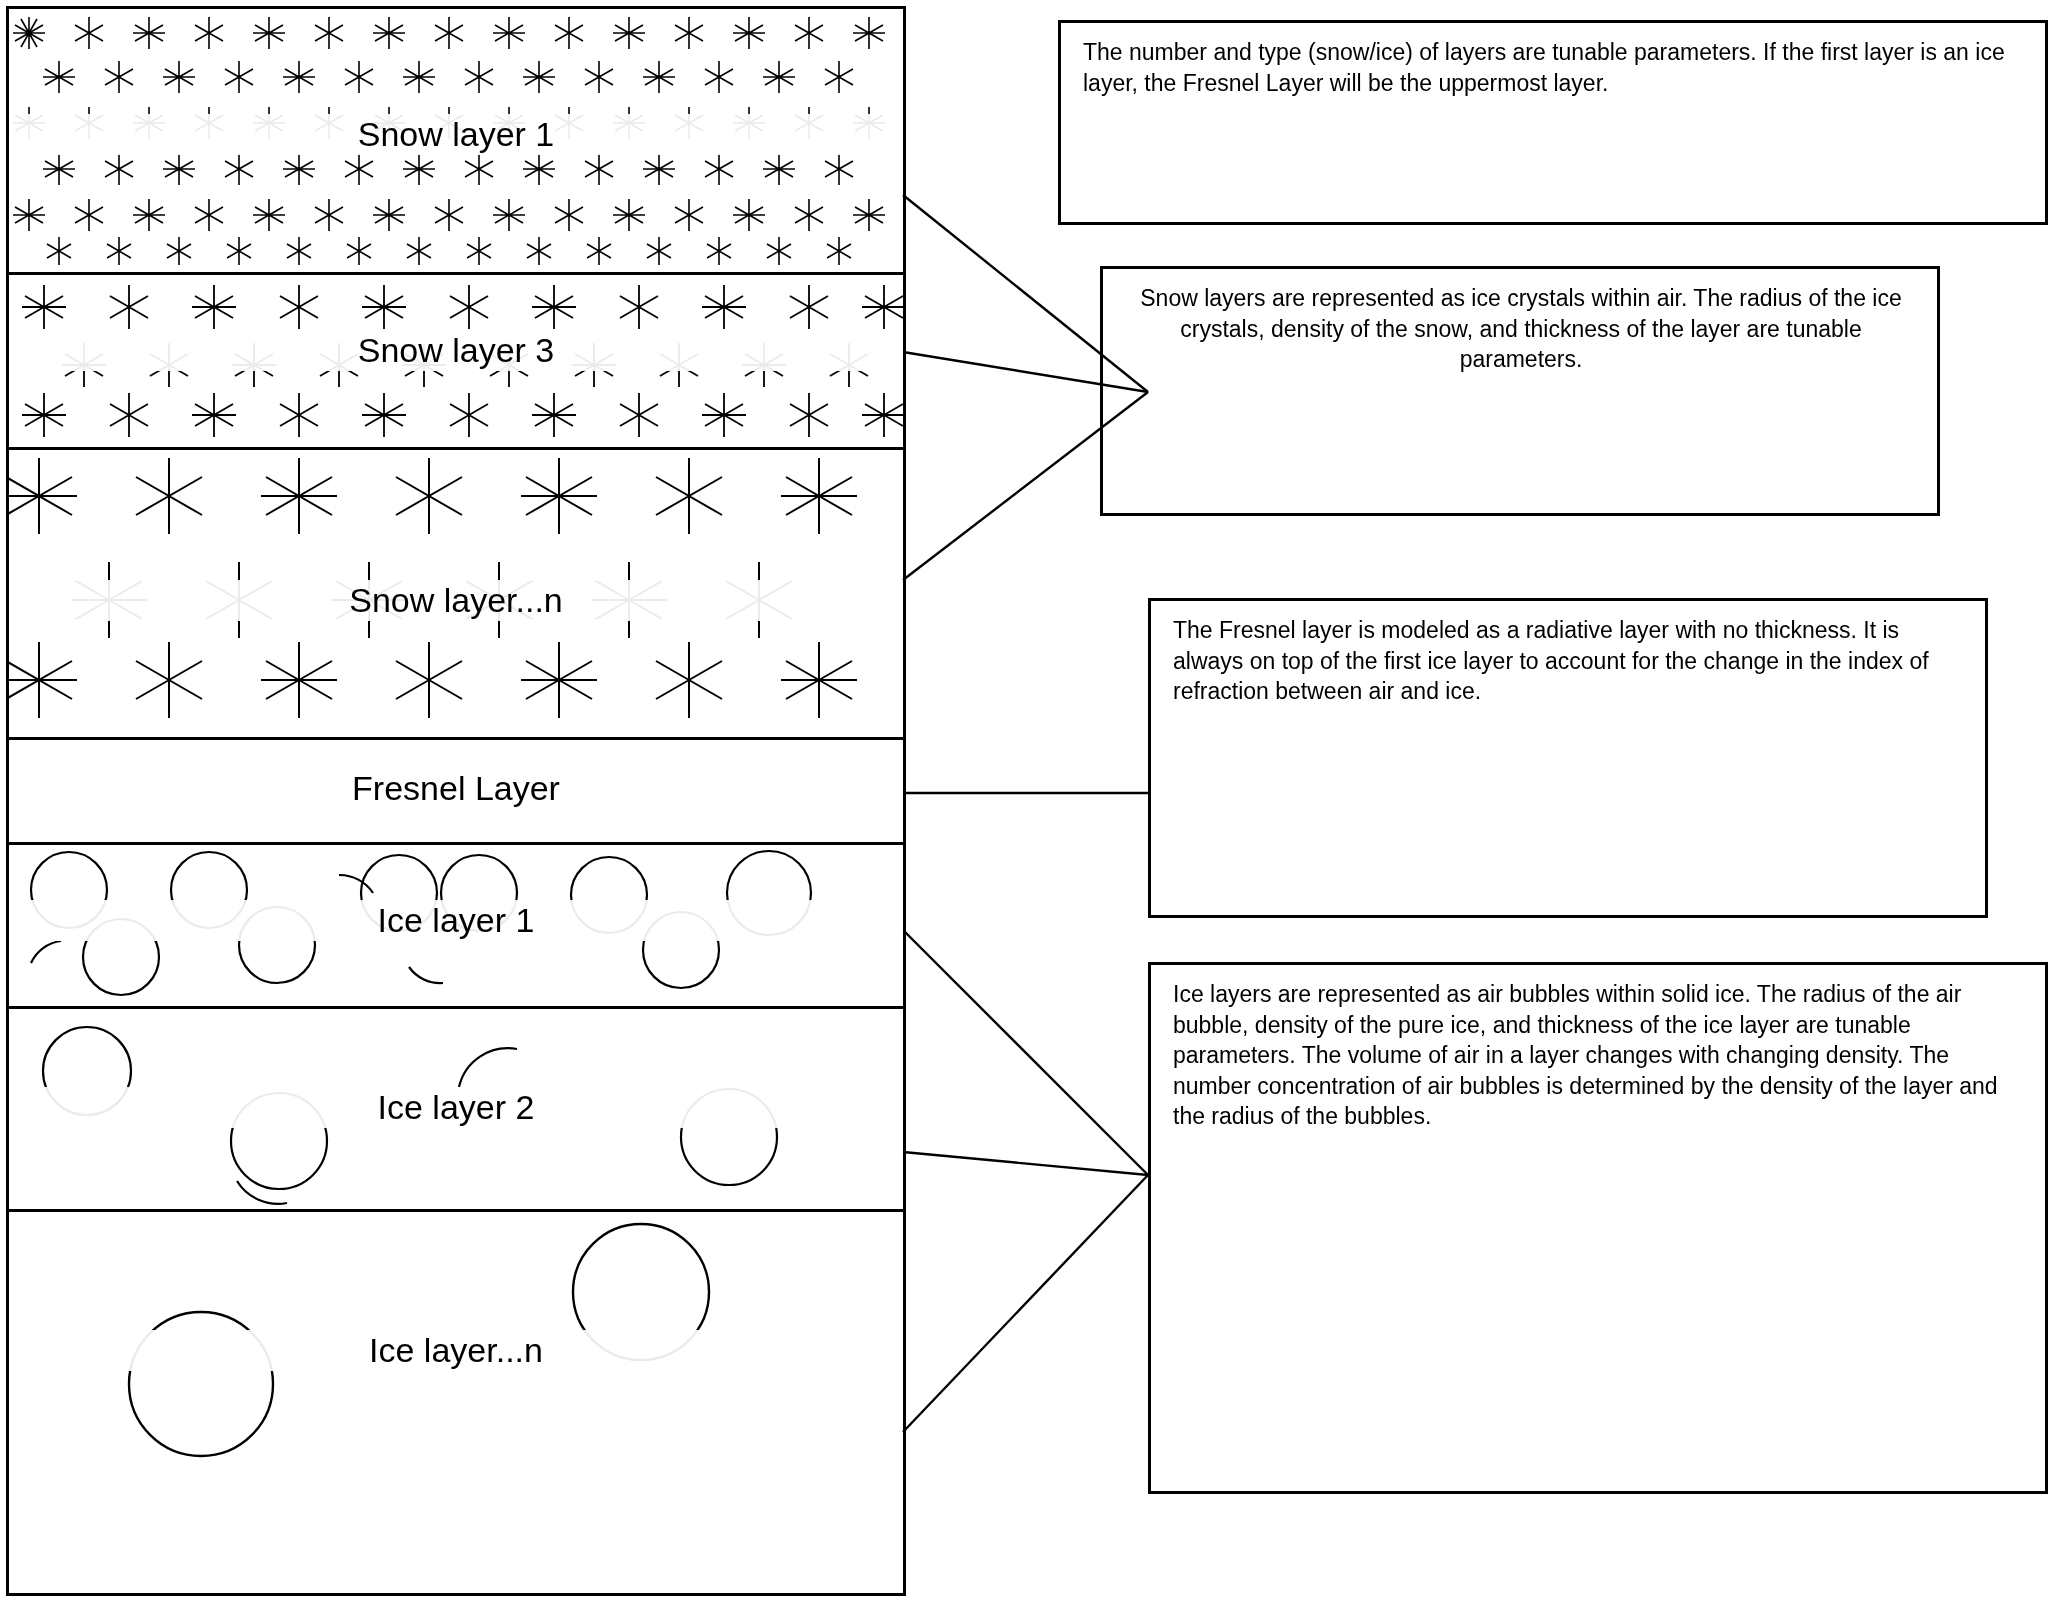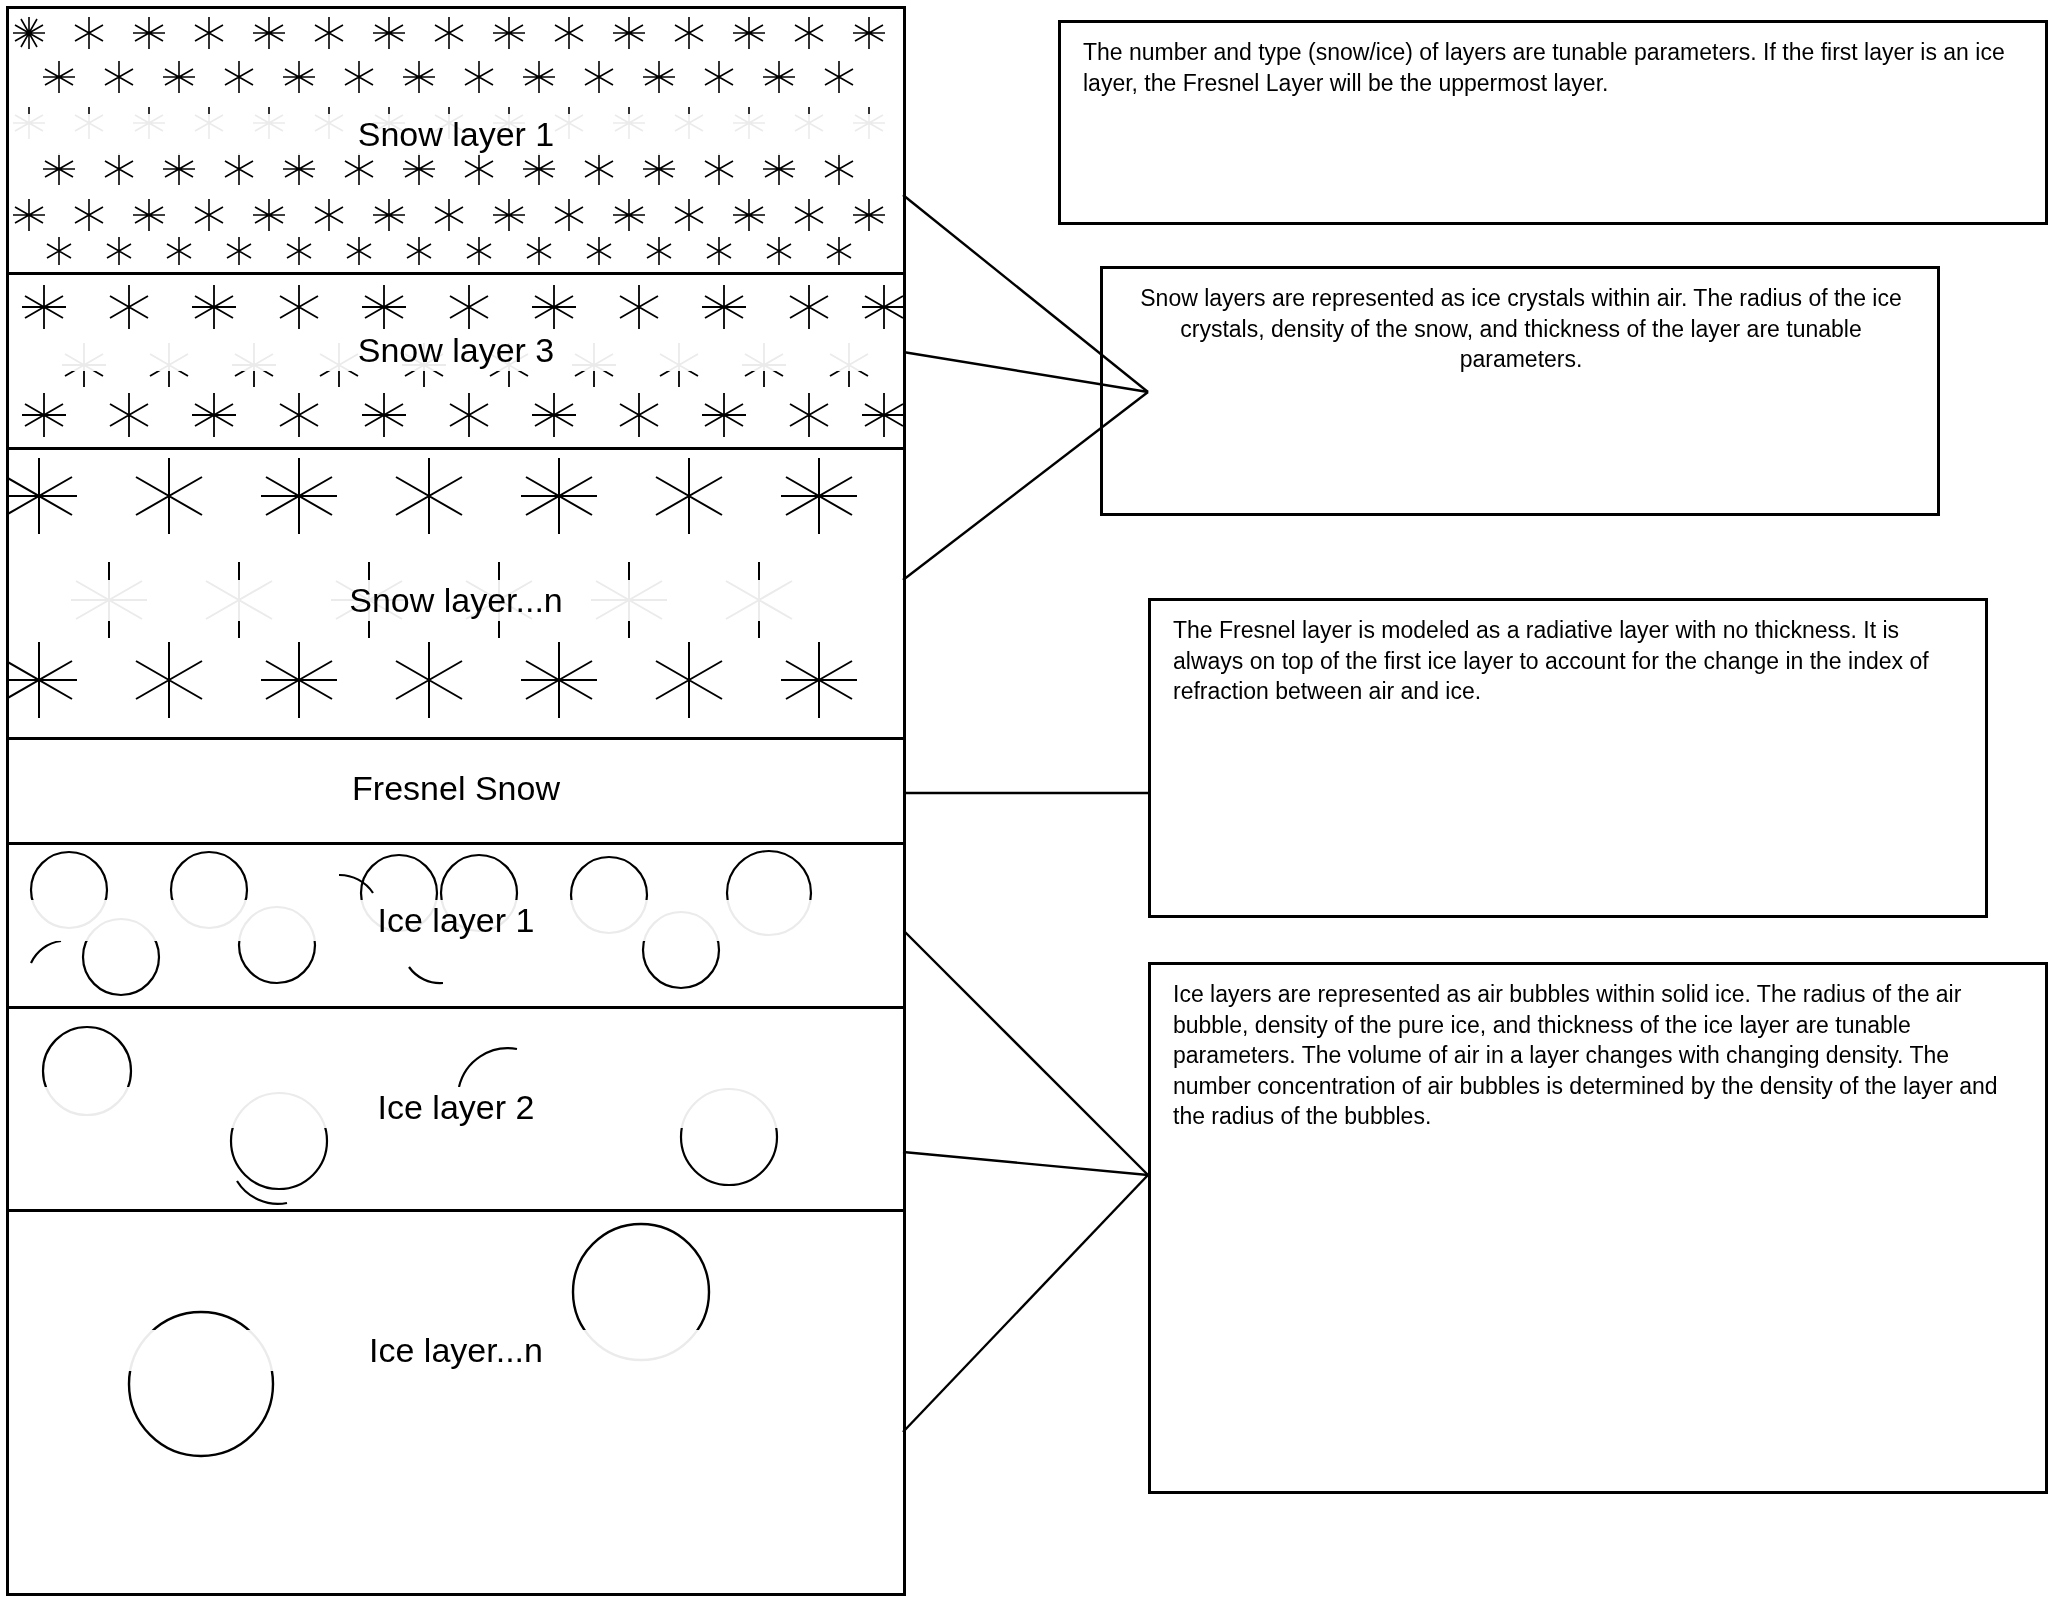--- a/index.html
+++ b/index.html
@@ -560,21 +560,21 @@
             <g transform="translate(810,40)">
                 <path d="M0 -38 L0 38 M-33 -19 L33 19 M-33 19 L33 -19 M-38 0 L38 0"></path>
               </g>
           </g>
         </g>
       </svg>
       <div class="layer-label" style="top:130px;">Snow layer...n</div>
     </div>
 
     <div class="layer layer-border-bottom" style="top:731px; height:105px;">
-      <div class="layer-label" style="top:28px; background:transparent;">Fresnel Snow</div>
+      <div class="layer-label" style="top:28px; background:transparent;">Fresnel Layer</div>
     </div>
 
     <div class="layer layer-border-bottom" style="top:836px; height:164px;">
       <svg width="900" height="161" viewBox="0 0 900 161">
         <g stroke="#000" stroke-width="2.2" fill="none">
           <circle cx="60" cy="45" r="38"></circle>
           <circle cx="112" cy="112" r="38"></circle>
           <circle cx="200" cy="45" r="38"></circle>
           <circle cx="268" cy="100" r="38"></circle>
           <circle cx="390" cy="48" r="38"></circle>

